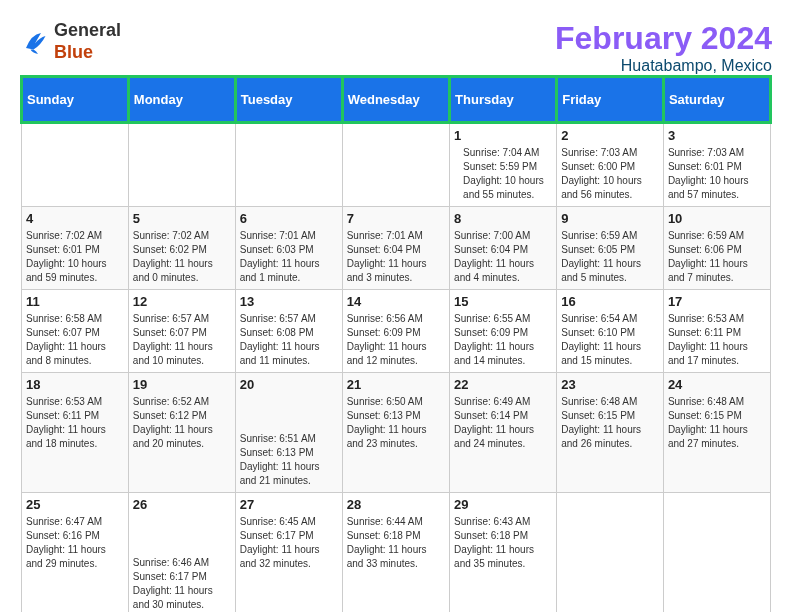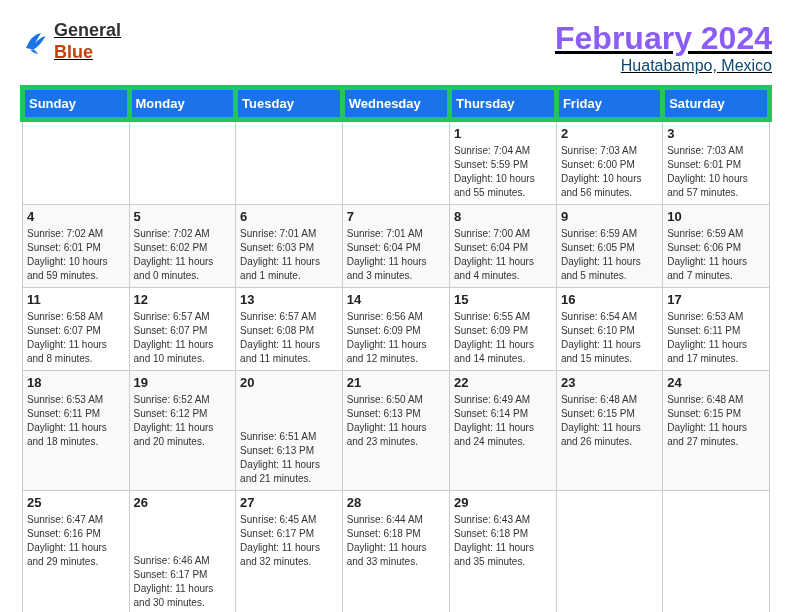--- a/index.html
+++ b/index.html
@@ -7,22 +7,20 @@
       font-family: Arial, sans-serif;
       background: #fff;
       width: 792px;
       min-height: 612px;
       padding: 20px;
     }
     .header {
       display: flex;
       justify-content: space-between;
       align-items: flex-start;
-      margin-bottom: 10px;
-      text-decoration: underline;
     }
     .logo {
       display: flex;
       align-items: center;
       gap: 4px;
     }
     .logo-text {
       font-size: 18px;
       font-weight: bold;
       color: #333;
@@ -45,25 +43,25 @@
       color: #0c4a6e;
     }
     table {
       width: 100%;
       border-collapse: collapse;
       font-size: 11px;
     }
     thead tr th {
       background-color: #1a73e8;
       color: #fff;
-      padding: 6px 4px;
+      padding: 14px 4px;
       text-align: left;
       font-size: 13px;
       font-weight: bold;
-      border: 5px solid #22c55e;
+      border: 3px solid #22c55e;
     }
     tbody tr td {
       border: 1px solid #ccc;
       vertical-align: top;
       padding: 4px;
       width: 108px;
       min-height: 80px;
       background: #fff;
     }
     tbody tr:nth-child(even) td { background: #f9f9f9; }
@@ -113,21 +111,21 @@
       </tr>
   </thead>
   <tbody id="calendar-body">
   <tr>
         <td class="empty"></td>
         <td class="empty"></td>
         <td class="empty"></td>
         <td class="empty"></td>
         <td>
           <div class="day-num">1</div>
-          <div class="day-info" style="white-space: pre-line;">Sunrise: 7:04 AM
+          <div class="day-info" style="white-space: pre-line; margin-left: 9px;">Sunrise: 7:04 AM
 Sunset: 5:59 PM
 Daylight: 10 hours and 55 minutes.</div>
         </td>
         <td>
           <div class="day-num">2</div>
           <div class="day-info" style="white-space: pre-line;">Sunrise: 7:03 AM
 Sunset: 6:00 PM
 Daylight: 10 hours and 56 minutes.</div>
         </td>
         <td>

